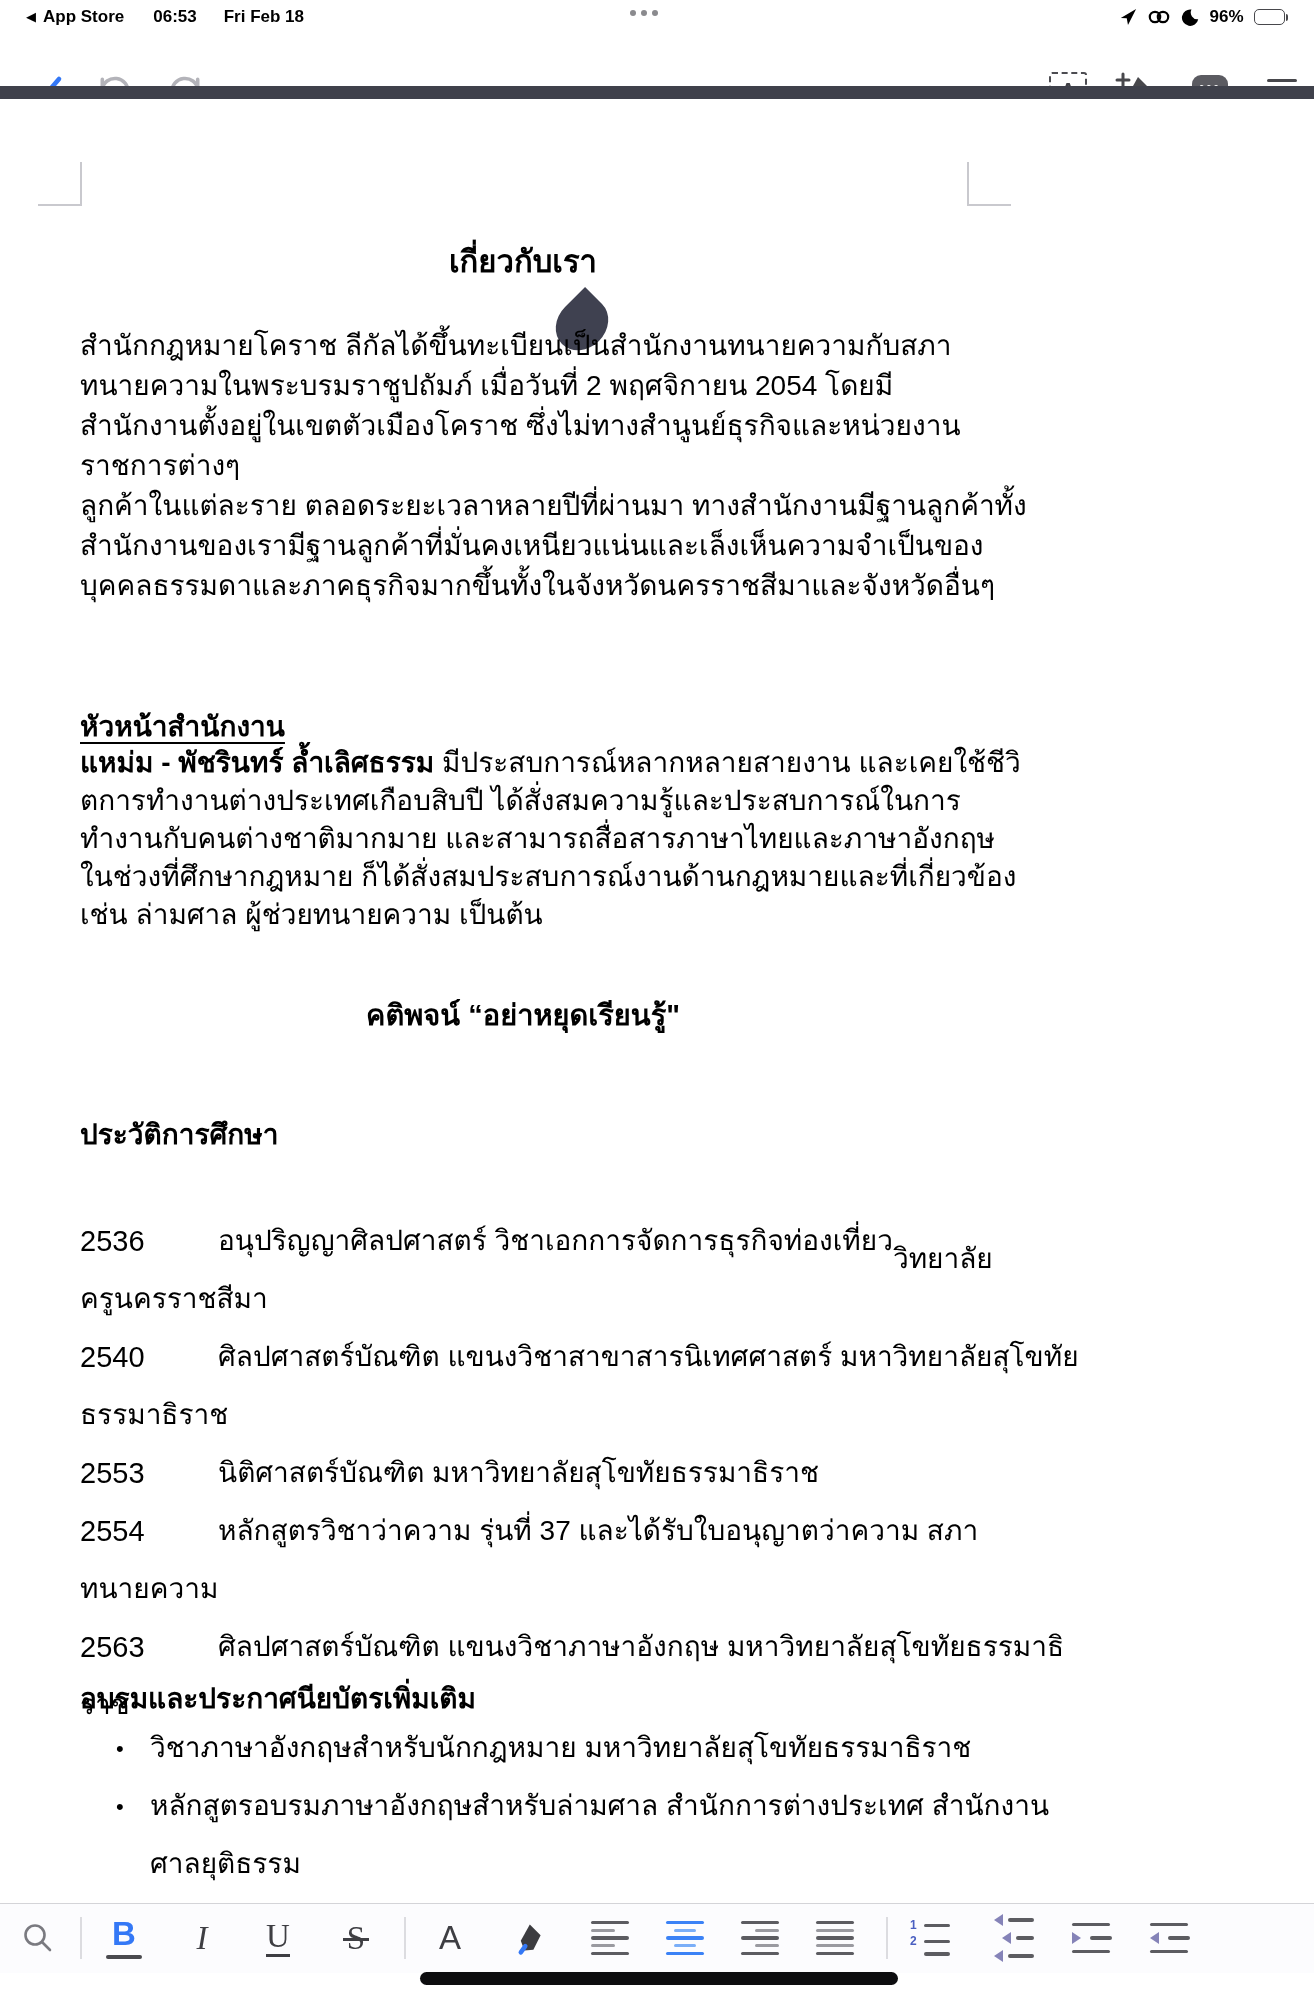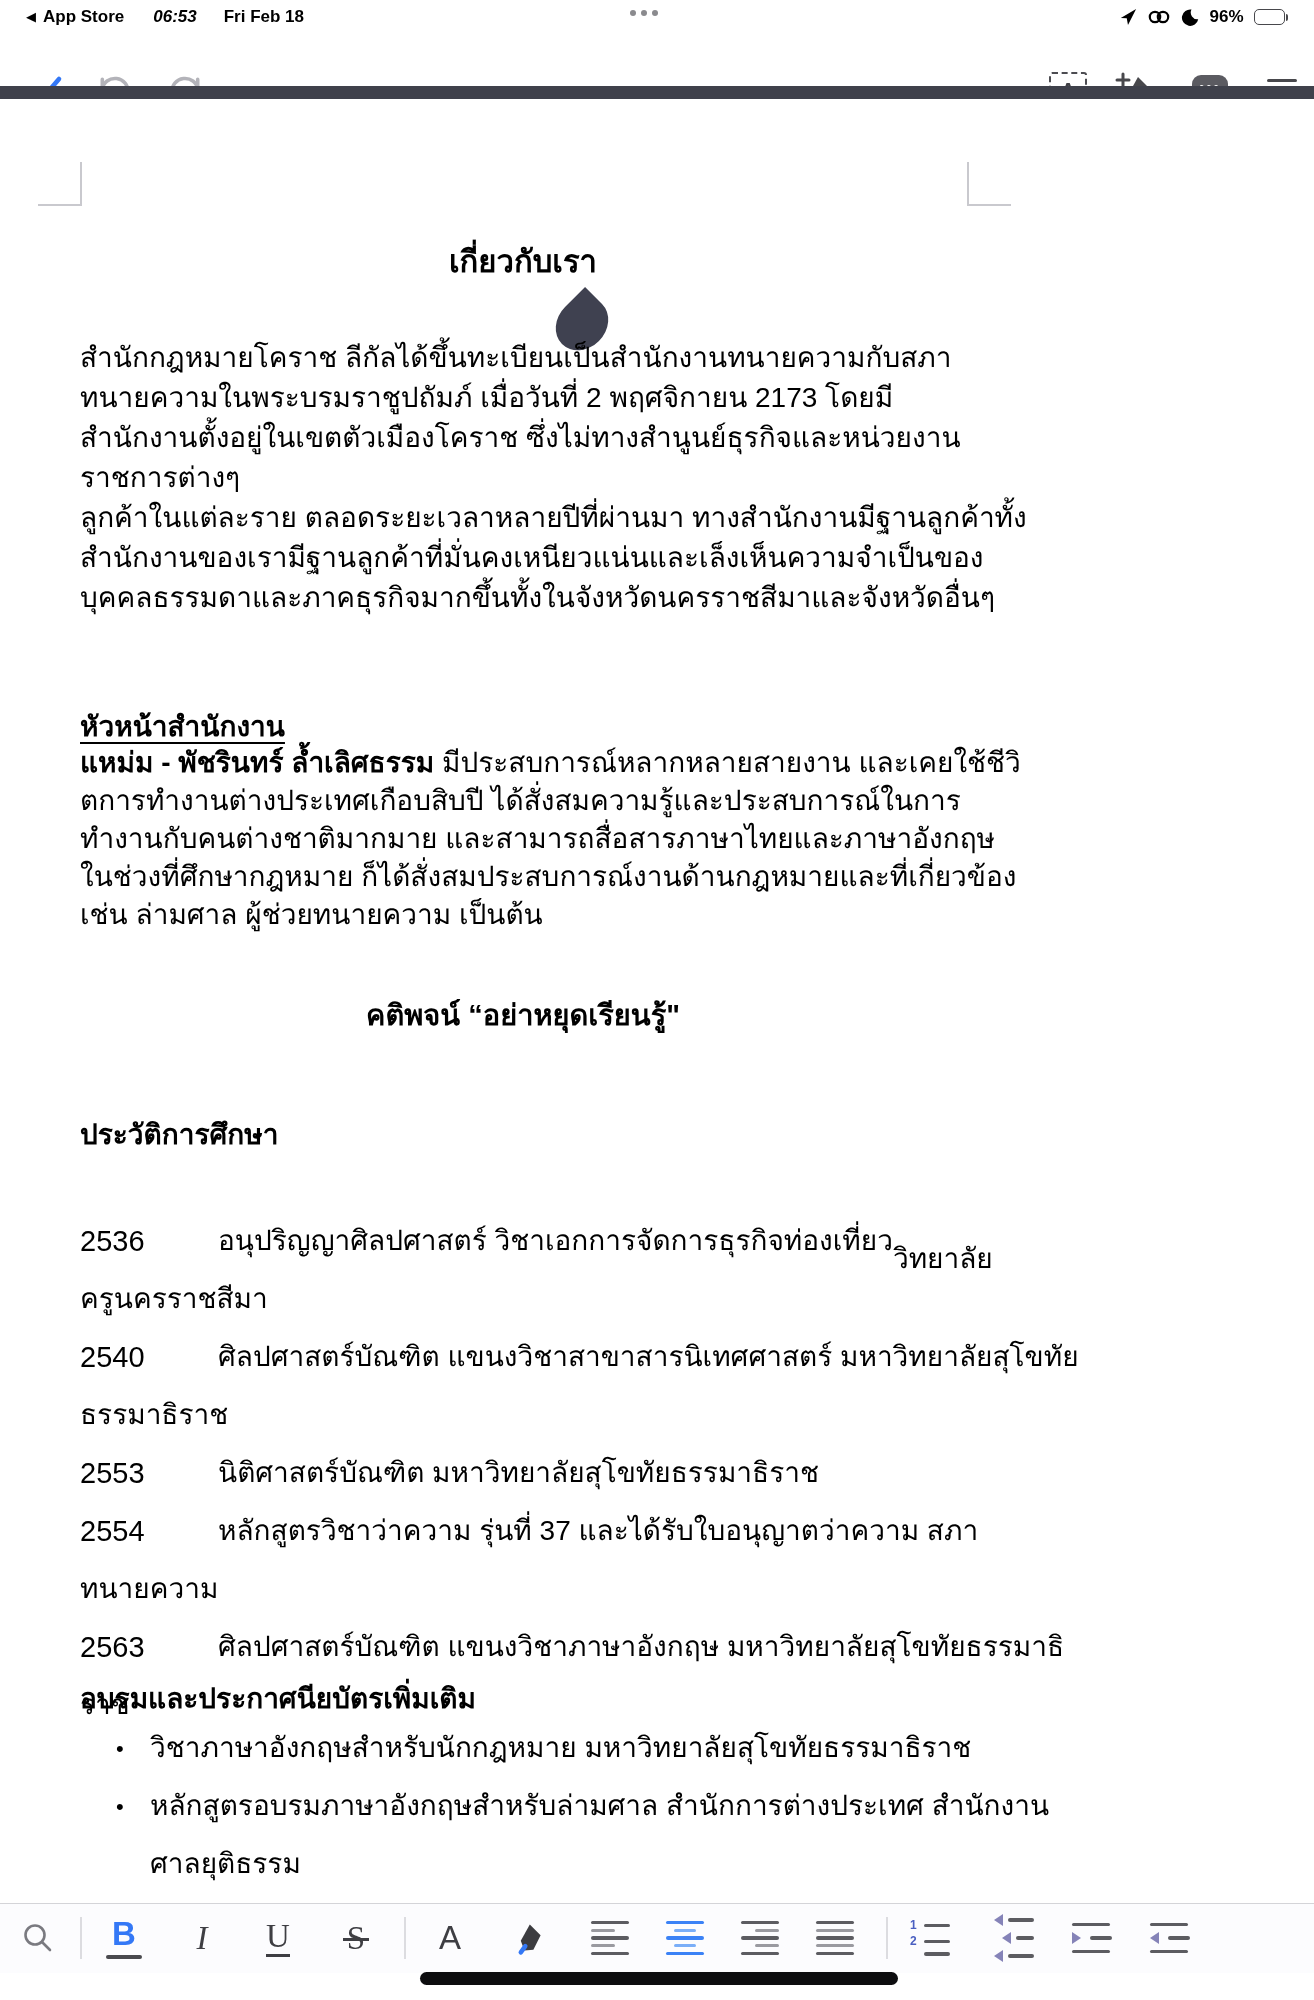--- a/index.html
+++ b/index.html
@@ -3,21 +3,21 @@
 <meta charset="utf-8">
 <style>
   html,body{margin:0;padding:0;background:#fff;}
   .screen{position:relative;width:1314px;height:2000px;background:#ffffff;overflow:hidden;
           font-family:"Liberation Sans","DejaVu Sans",sans-serif;color:#000;}
   
   .status-bar{position:absolute;top:0;left:0;right:0;height:30px;display:flex;align-items:center;
               font-size:17px;font-weight:bold;padding:4px 26px 0 26px;box-sizing:border-box;}
   .sb-left{display:flex;align-items:center;gap:7px;}
   .sb-back-tri{font-size:13px;transform:translateY(-1px);}
-  .sb-time{margin-left:22px;font-style:italic;}
+  .sb-time{margin-left:22px;}
   .sb-date{margin-left:20px;}
   .sb-center{position:absolute;left:630px;top:10px;display:flex;gap:5px;}
   .sb-center i{width:6px;height:6px;border-radius:50%;background:#8a8a8e;}
   .sb-right{margin-left:auto;display:flex;align-items:center;gap:10px;}
   .batt{display:flex;align-items:center;}
   .batt-body{width:31px;height:16px;border:1.5px solid #48484c;border-radius:5px;padding:1.5px;box-sizing:border-box;}
   .batt-fill{width:96%;height:100%;background:#000;border-radius:2.5px;}
   .batt-tip{width:2.5px;height:7px;background:#48484c;border-radius:0 2px 2px 0;margin-left:1px;}
   
   .app-toolbar{position:absolute;top:30px;left:0;right:0;height:56px;background:#fff;}
@@ -174,23 +174,23 @@
   </div>
 
   <div class="canvas-strip"></div>
   <div class="page"></div>
   <div class="corner-mark corner-left"></div>
   <div class="corner-mark corner-right"></div>
 
   <div class="doc-title">เกี่ยวกับเรา</div>
   <div class="cursor-drop"></div>
 
-  <div class="textblock" style="top:338px;">
+  <div class="textblock" style="top:326px;">
       <div class="tline">สำนักกฎหมายโคราช ลีกัลได้ขึ้นทะเบียนเป็นสำนักงานทนายความกับสภา</div>
-      <div class="tline">ทนายความในพระบรมราชูปถัมภ์ เมื่อวันที่ 2 พฤศจิกายน 2173 โดยมี</div>
+      <div class="tline">ทนายความในพระบรมราชูปถัมภ์ เมื่อวันที่ 2 พฤศจิกายน 2054 โดยมี</div>
       <div class="tline">สำนักงานตั้งอยู่ในเขตตัวเมืองโคราช ซึ่งไม่ทางสำนูนย์ธุรกิจและหน่วยงาน</div>
       <div class="tline">ราชการต่างๆ</div>
       <div class="tline">ลูกค้าในแต่ละราย ตลอดระยะเวลาหลายปีที่ผ่านมา ทางสำนักงานมีฐานลูกค้าทั้ง</div>
       <div class="tline">สำนักงานของเรามีฐานลูกค้าที่มั่นคงเหนียวแน่นและเล็งเห็นความจำเป็นของ</div>
       <div class="tline">บุคคลธรรมดาและภาคธุรกิจมากขึ้นทั้งในจังหวัดนครราชสีมาและจังหวัดอื่นๆ</div>
     </div>
 
   <div class="head-label">หัวหน้าสำนักงาน</div>
 
   <div class="textblock bio" style="top:744px;">

